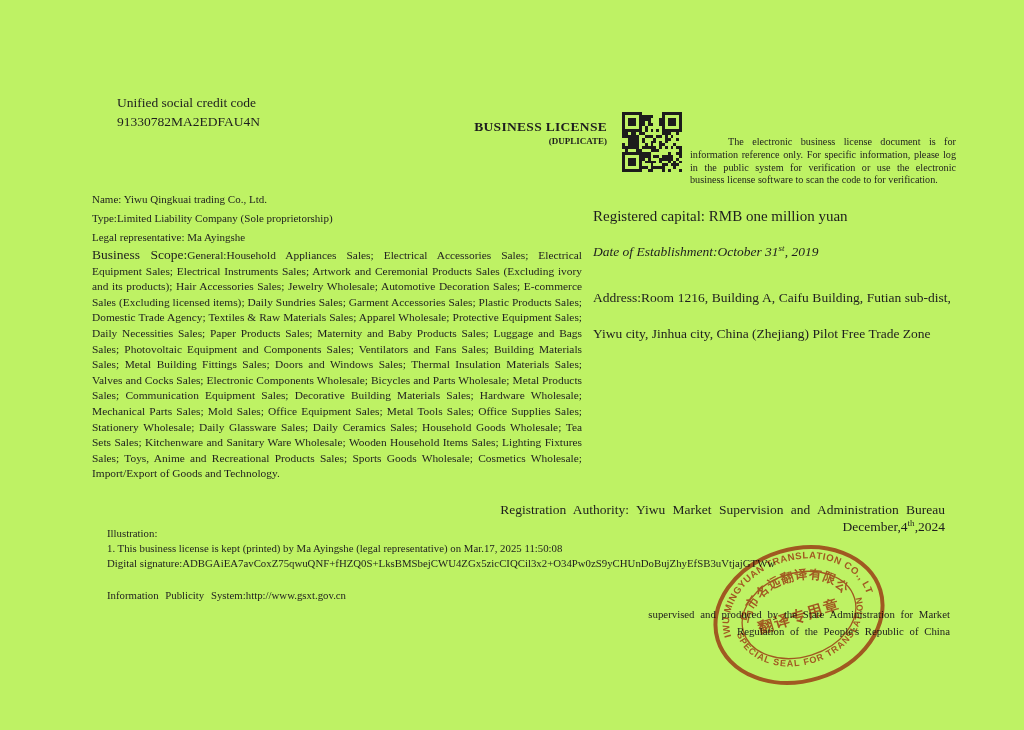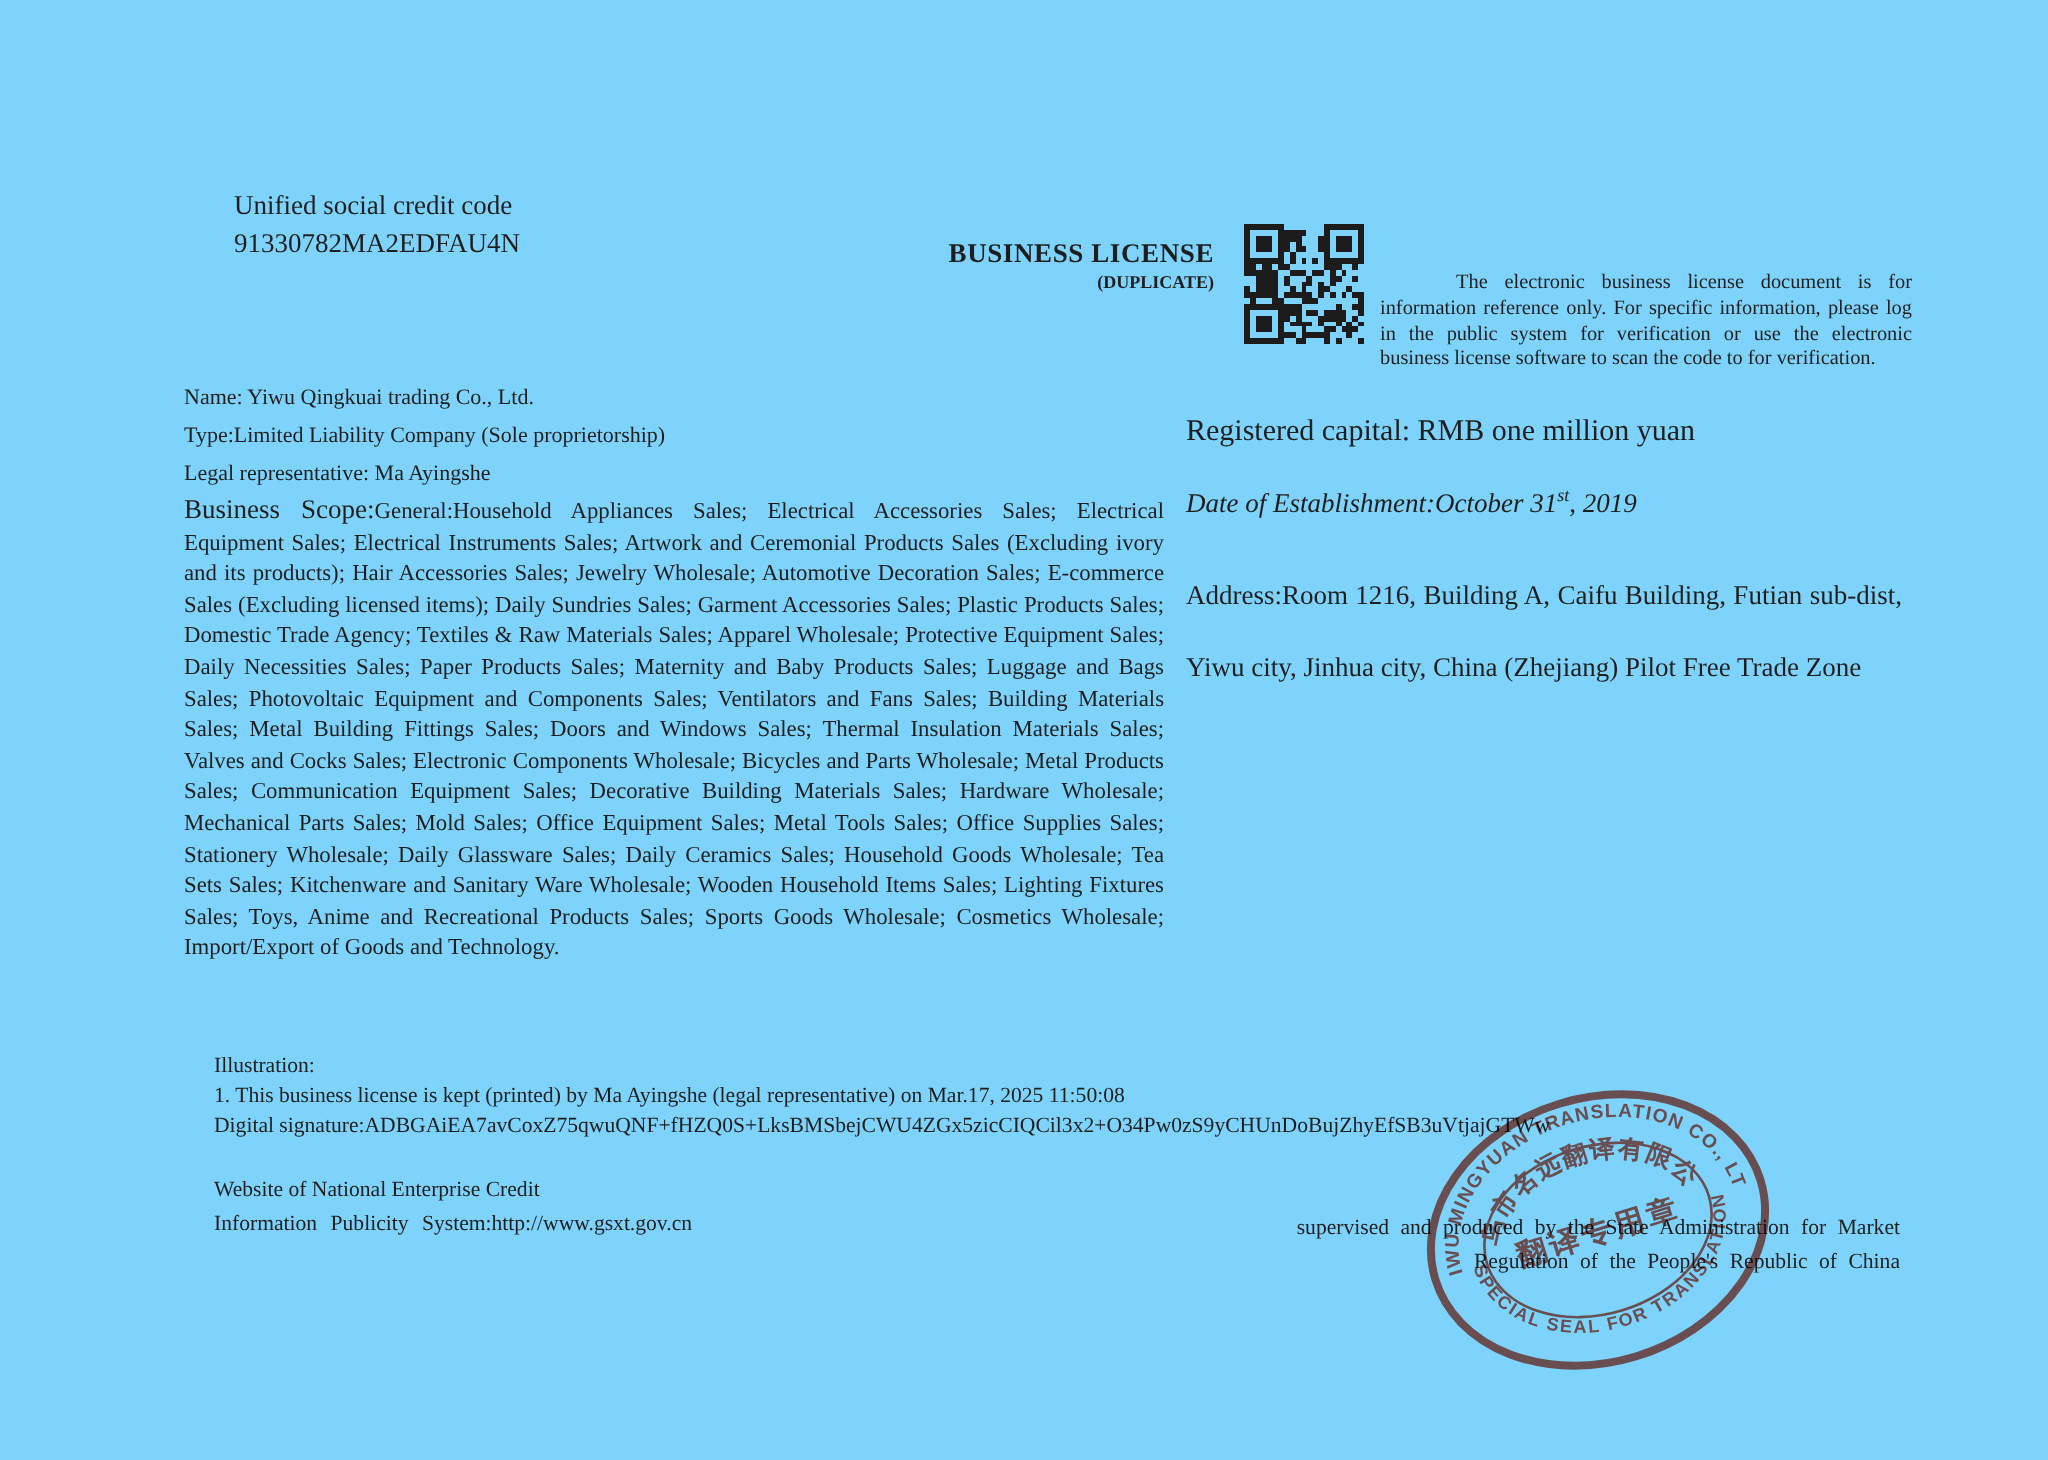--- a/index.html
+++ b/index.html
@@ -1,17 +1,17 @@
 <!DOCTYPE html>
 <html><head>
 <meta charset="utf-8">
 <style>
   html,body{margin:0;padding:0;background:#ffffff;}
   .page{
-    position:relative;width:1024px;height:730px;background:#7dd3fc;
+    position:relative;width:1024px;height:730px;background:#bef264;
     font-family:"Liberation Serif", serif;color:#1e1e1e;overflow:hidden;
   }
   .page p{margin:0;}
 
   
   .credit-block{position:absolute;left:117px;top:94px;font-size:13.5px;line-height:18.5px;}
   .title-block{position:absolute;left:427px;top:119px;width:180px;text-align:right;}
   .doc-title{font-size:13.5px;font-weight:bold;letter-spacing:.3px;}
   .doc-subtitle{font-size:9px;font-weight:bold;margin-top:1px;}
 
@@ -527,29 +527,32 @@
     <p class="field-line">Legal representative: Ma Ayingshe</p>
     <p class="scope"><span class="scope-label">Business Scope:</span><span>General:Household Appliances Sales; Electrical Accessories Sales; Electrical Equipment Sales; Electrical Instruments Sales; Artwork and Ceremonial Products Sales (Excluding ivory and its products); Hair Accessories Sales; Jewelry Wholesale; Automotive Decoration Sales; E-commerce Sales (Excluding licensed items); Daily Sundries Sales; Garment Accessories Sales; Plastic Products Sales; Domestic Trade Agency; Textiles &amp; Raw Materials Sales; Apparel Wholesale; Protective Equipment Sales; Daily Necessities Sales; Paper Products Sales; Maternity and Baby Products Sales; Luggage and Bags Sales; Photovoltaic Equipment and Components Sales; Ventilators and Fans Sales; Building Materials Sales; Metal Building Fittings Sales; Doors and Windows Sales; Thermal Insulation Materials Sales; Valves and Cocks Sales; Electronic Components Wholesale; Bicycles and Parts Wholesale; Metal Products Sales; Communication Equipment Sales; Decorative Building Materials Sales; Hardware Wholesale; Mechanical Parts Sales; Mold Sales; Office Equipment Sales; Metal Tools Sales; Office Supplies Sales; Stationery Wholesale; Daily Glassware Sales; Daily Ceramics Sales; Household Goods Wholesale; Tea Sets Sales; Kitchenware and Sanitary Ware Wholesale; Wooden Household Items Sales; Lighting Fixtures Sales; Toys, Anime and Recreational Products Sales; Sports Goods Wholesale; Cosmetics Wholesale; Import/Export of Goods and Technology.</span></p>
   </div>
 
   <p class="reg-capital">Registered capital: RMB one million yuan</p>
 
   <p class="establish"><span>Date of Establishment:October 31</span><span class="sup">st</span><span>, 2019</span></p>
 
   <p class="address">Address:Room 1216, Building A, Caifu Building, Futian sub-dist, Yiwu city, Jinhua city, China (Zhejiang) Pilot Free Trade Zone</p>
 
+  <div class="reg-authority">
+    <p class="line1">Registration Authority: Yiwu Market Supervision and Administration Bureau</p>
+    <p><span>December,4</span><span class="sup">th</span><span>,2024</span></p>
+  </div>
 
   <div class="illustration">
     <p class="head">Illustration:</p>
     <p>1. This business license is kept (printed) by Ma Ayingshe (legal representative) on Mar.17, 2025 11:50:08</p>
     <p>Digital signature:ADBGAiEA7avCoxZ75qwuQNF+fHZQ0S+LksBMSbejCWU4ZGx5zicCIQCil3x2+O34Pw0zS9yCHUnDoBujZhyEfSB3uVtjajGTWw</p>
   </div>
 
   <div class="footer-left">
-    <p>Website of National Enterprise Credit</p>
     <p class="ws">Information Publicity System:http://www.gsxt.gov.cn</p>
   </div>
 
   <div class="footer-right">
     <p>supervised and produced by the State Administration for Market</p>
     <p>Regulation of the People's Republic of China</p>
   </div>
 
   <div class="stamp">
     <svg viewBox="0 0 182 150" width="182" height="150">

